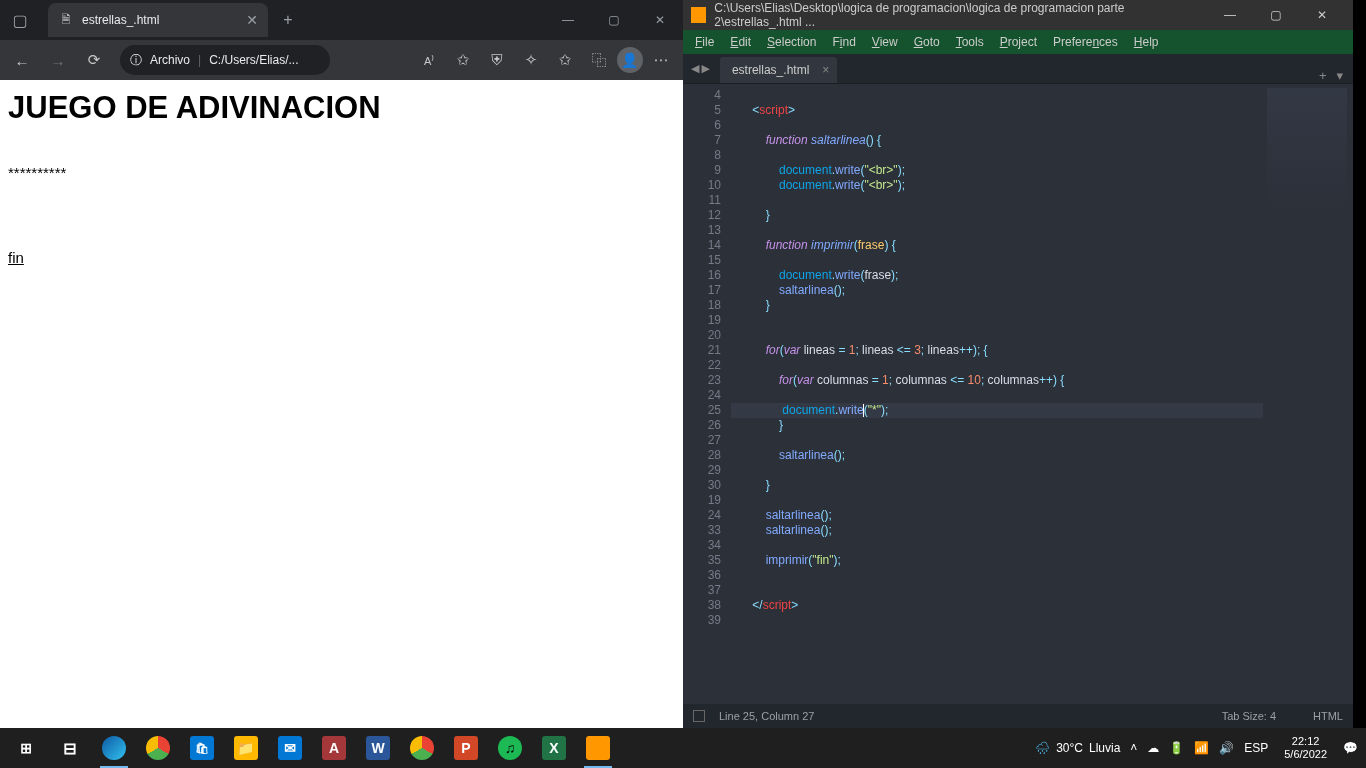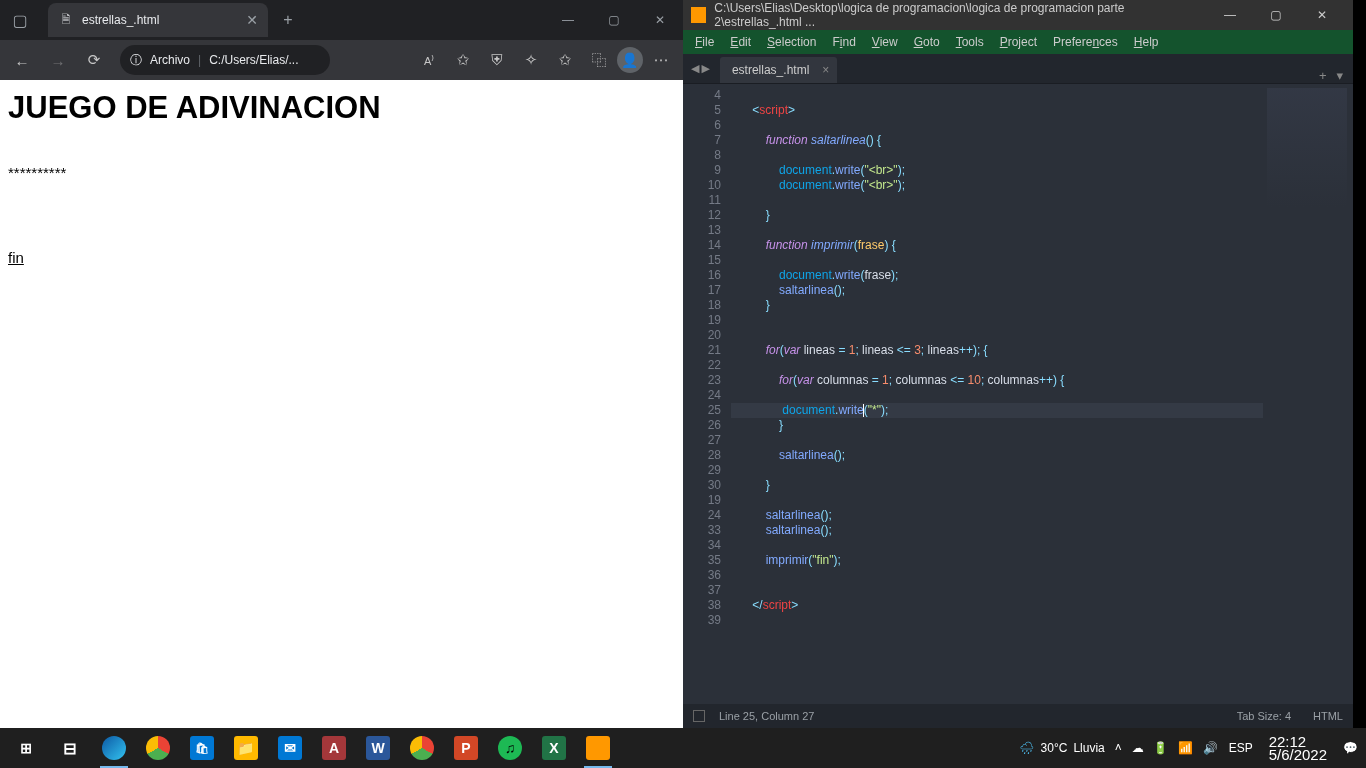--- a/index.html
+++ b/index.html
@@ -52,29 +52,29 @@
 .c-fnd { color: #82aaff; font-style: italic; }
 .c-str { color: #c3e88d; }
 .c-obj { color: #0ea5e9; }
 .c-num { color: #f78c6c; }
 .c-par { color: #ffcb6b; }
 .c-op { color: #89ddff; }
 .c-nm { color: #d8dee9; }
 .cursor { display: inline-block; width: 1px; height: 13px; background: #fff; vertical-align: middle; margin-left: -1px; }
 .st-status { height: 24px; background: #22262d; display: flex; align-items: center; padding: 0 10px; color: #9aa0a6; font-size: 11px; gap: 14px; }
 .st-status .cb { width: 12px; height: 12px; border: 1px solid #666; }
-.st-status .right { margin-left: auto; display: flex; gap: 22px; }
+.st-status .right { margin-left: auto; display: flex; gap: 37px; }
 .taskbar { height: 40px; background: #1f1f1f; display: flex; align-items: center; padding: 0 4px; color: #fff; }
 .tb-item { width: 44px; height: 40px; display: flex; align-items: center; justify-content: center; position: relative; }
 .tb-item.active::after { content: ''; position: absolute; bottom: 0; left: 8px; right: 8px; height: 2px; background: #76b9ed; }
 .tb-icon { width: 24px; height: 24px; border-radius: 3px; display: flex; align-items: center; justify-content: center; font-size: 14px; font-weight: bold; }
 .tb-tray { margin-left: auto; display: flex; align-items: center; gap: 10px; font-size: 12px; color: #fff; padding-right: 4px; }
 .weather { display: flex; align-items: center; gap: 6px; }
 .tray-icons { display: flex; gap: 10px; font-size: 12px; }
-.clock { text-align: left; font-size: 15px; line-height: 13px; padding: 0 6px; }
+.clock { text-align: center; font-size: 11px; line-height: 13px; padding: 0 6px; }
 </style>
 </head>
 <body>
 
 <div class="desktop">
 
   <div class="browser">
     <div class="browser-titlebar">
       <div class="browser-tab-btn">▢</div>
       <div class="browser-tab">

